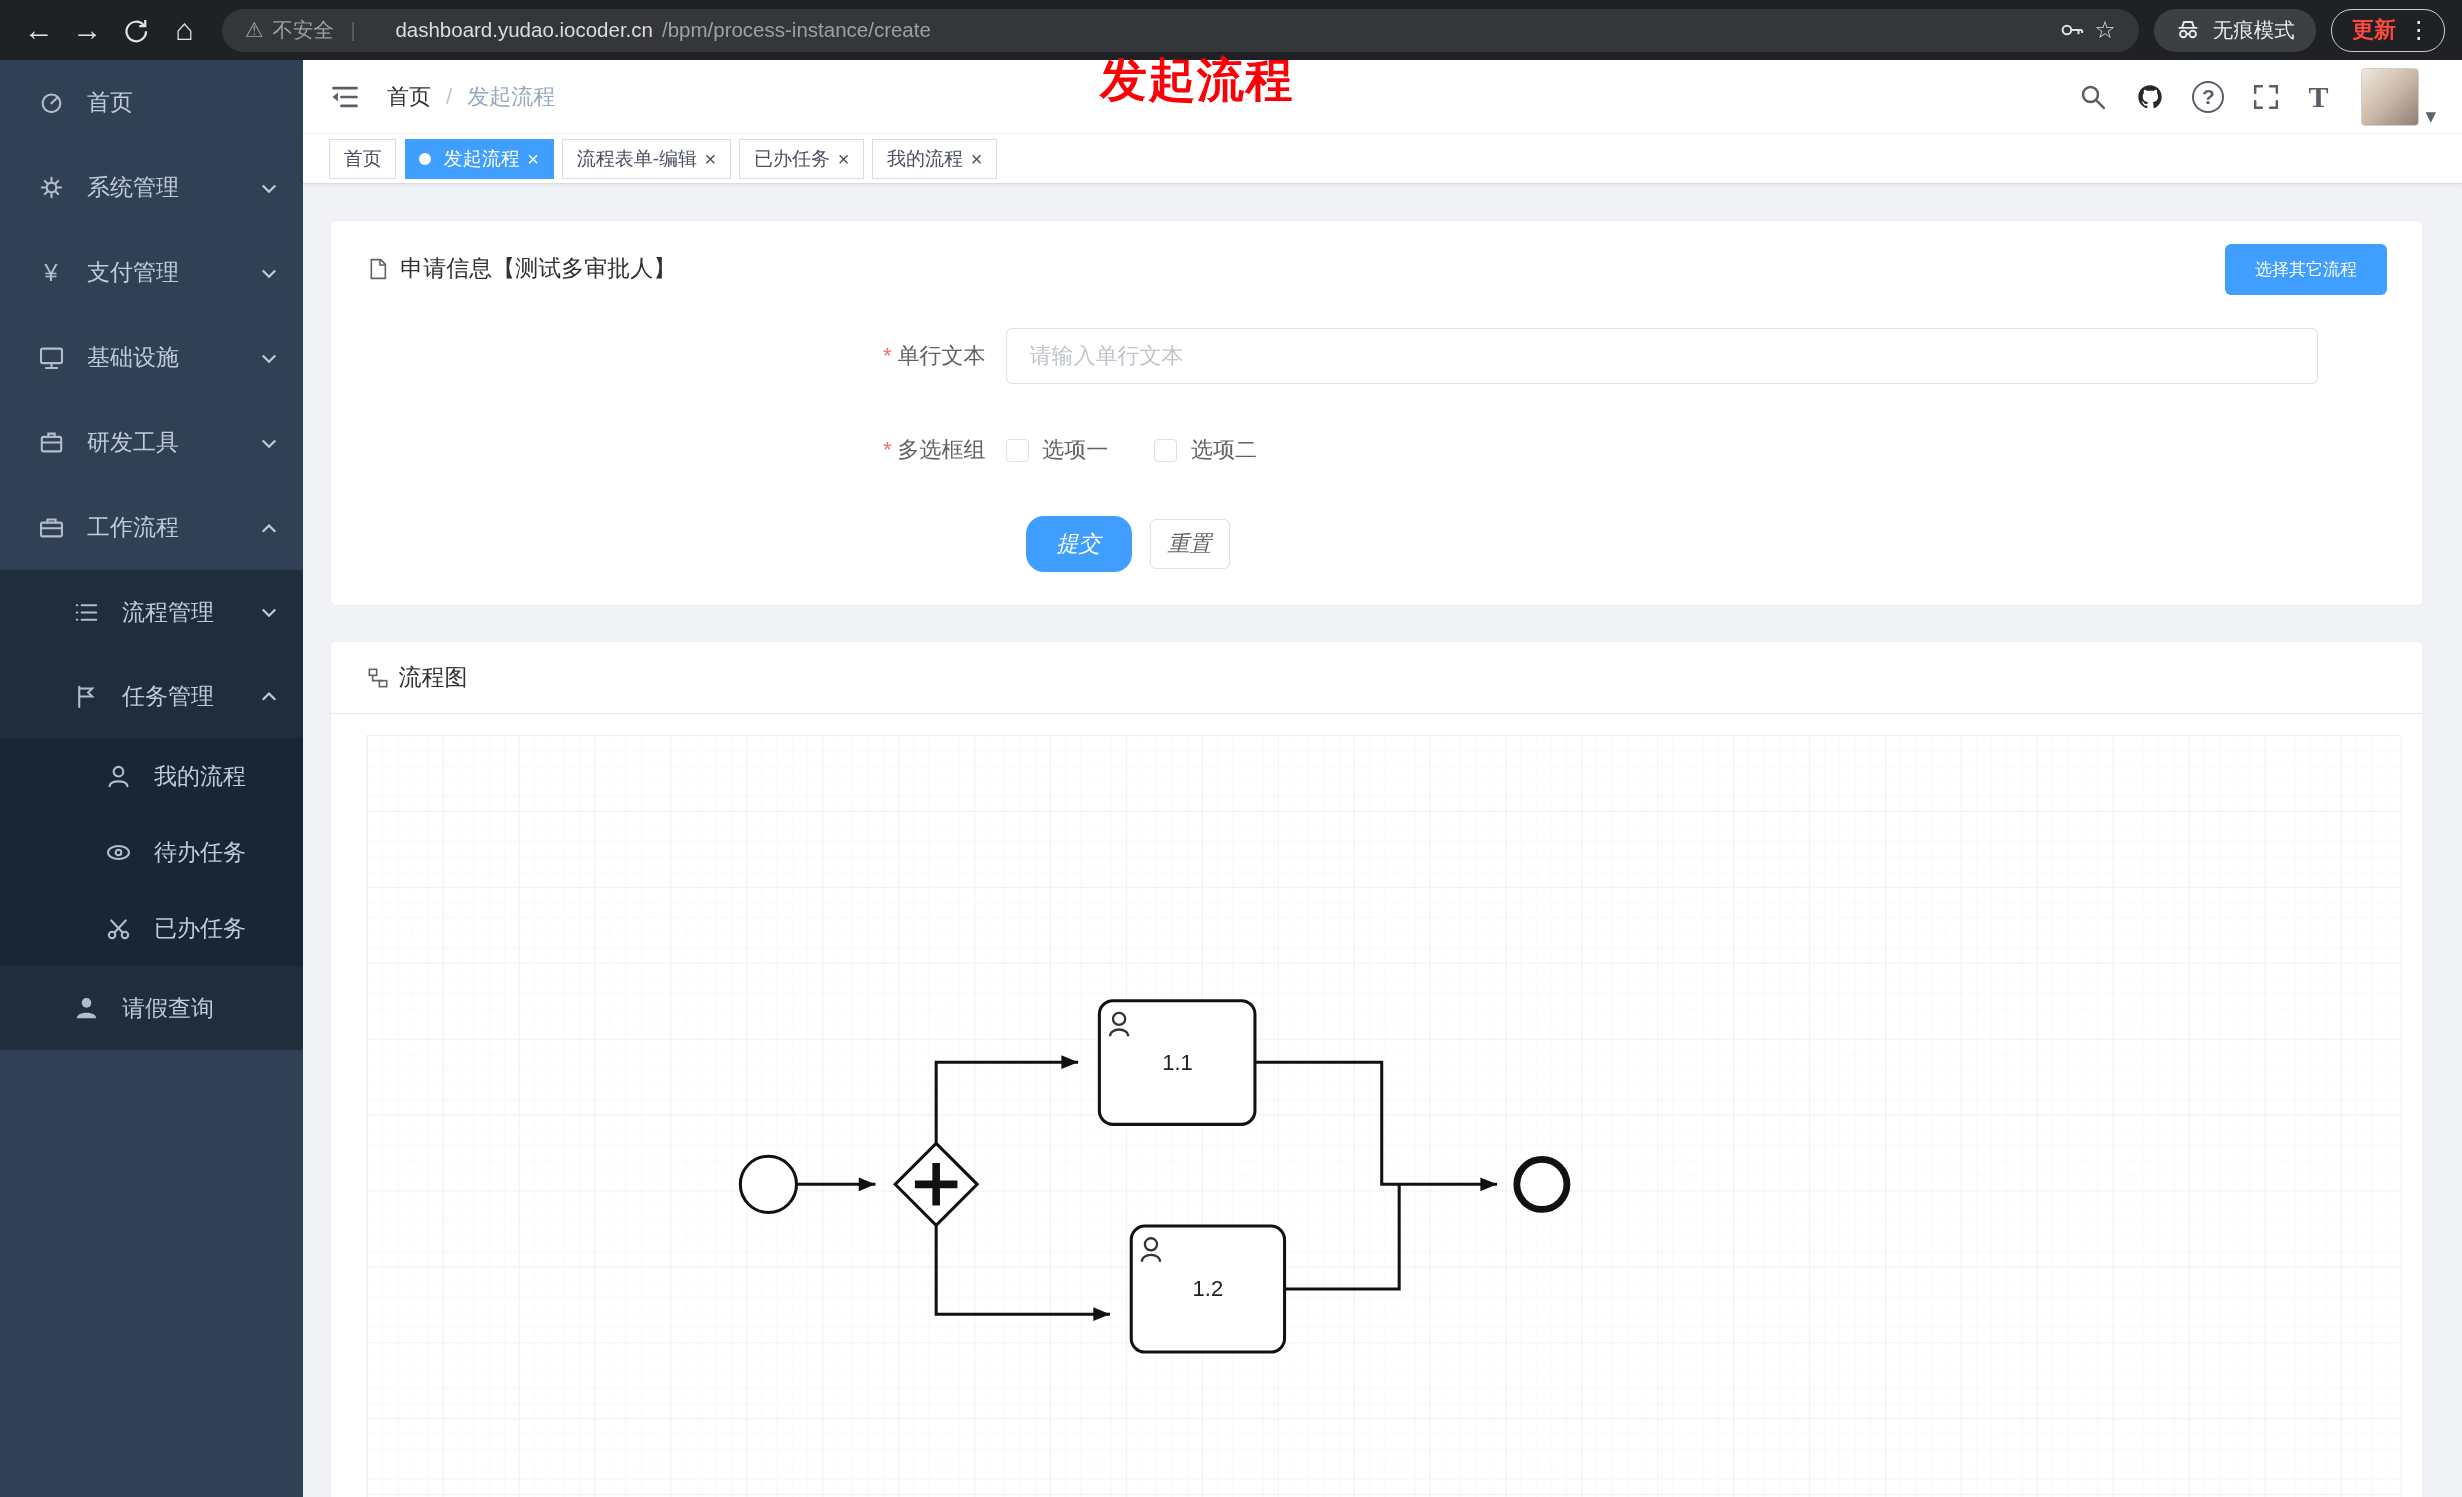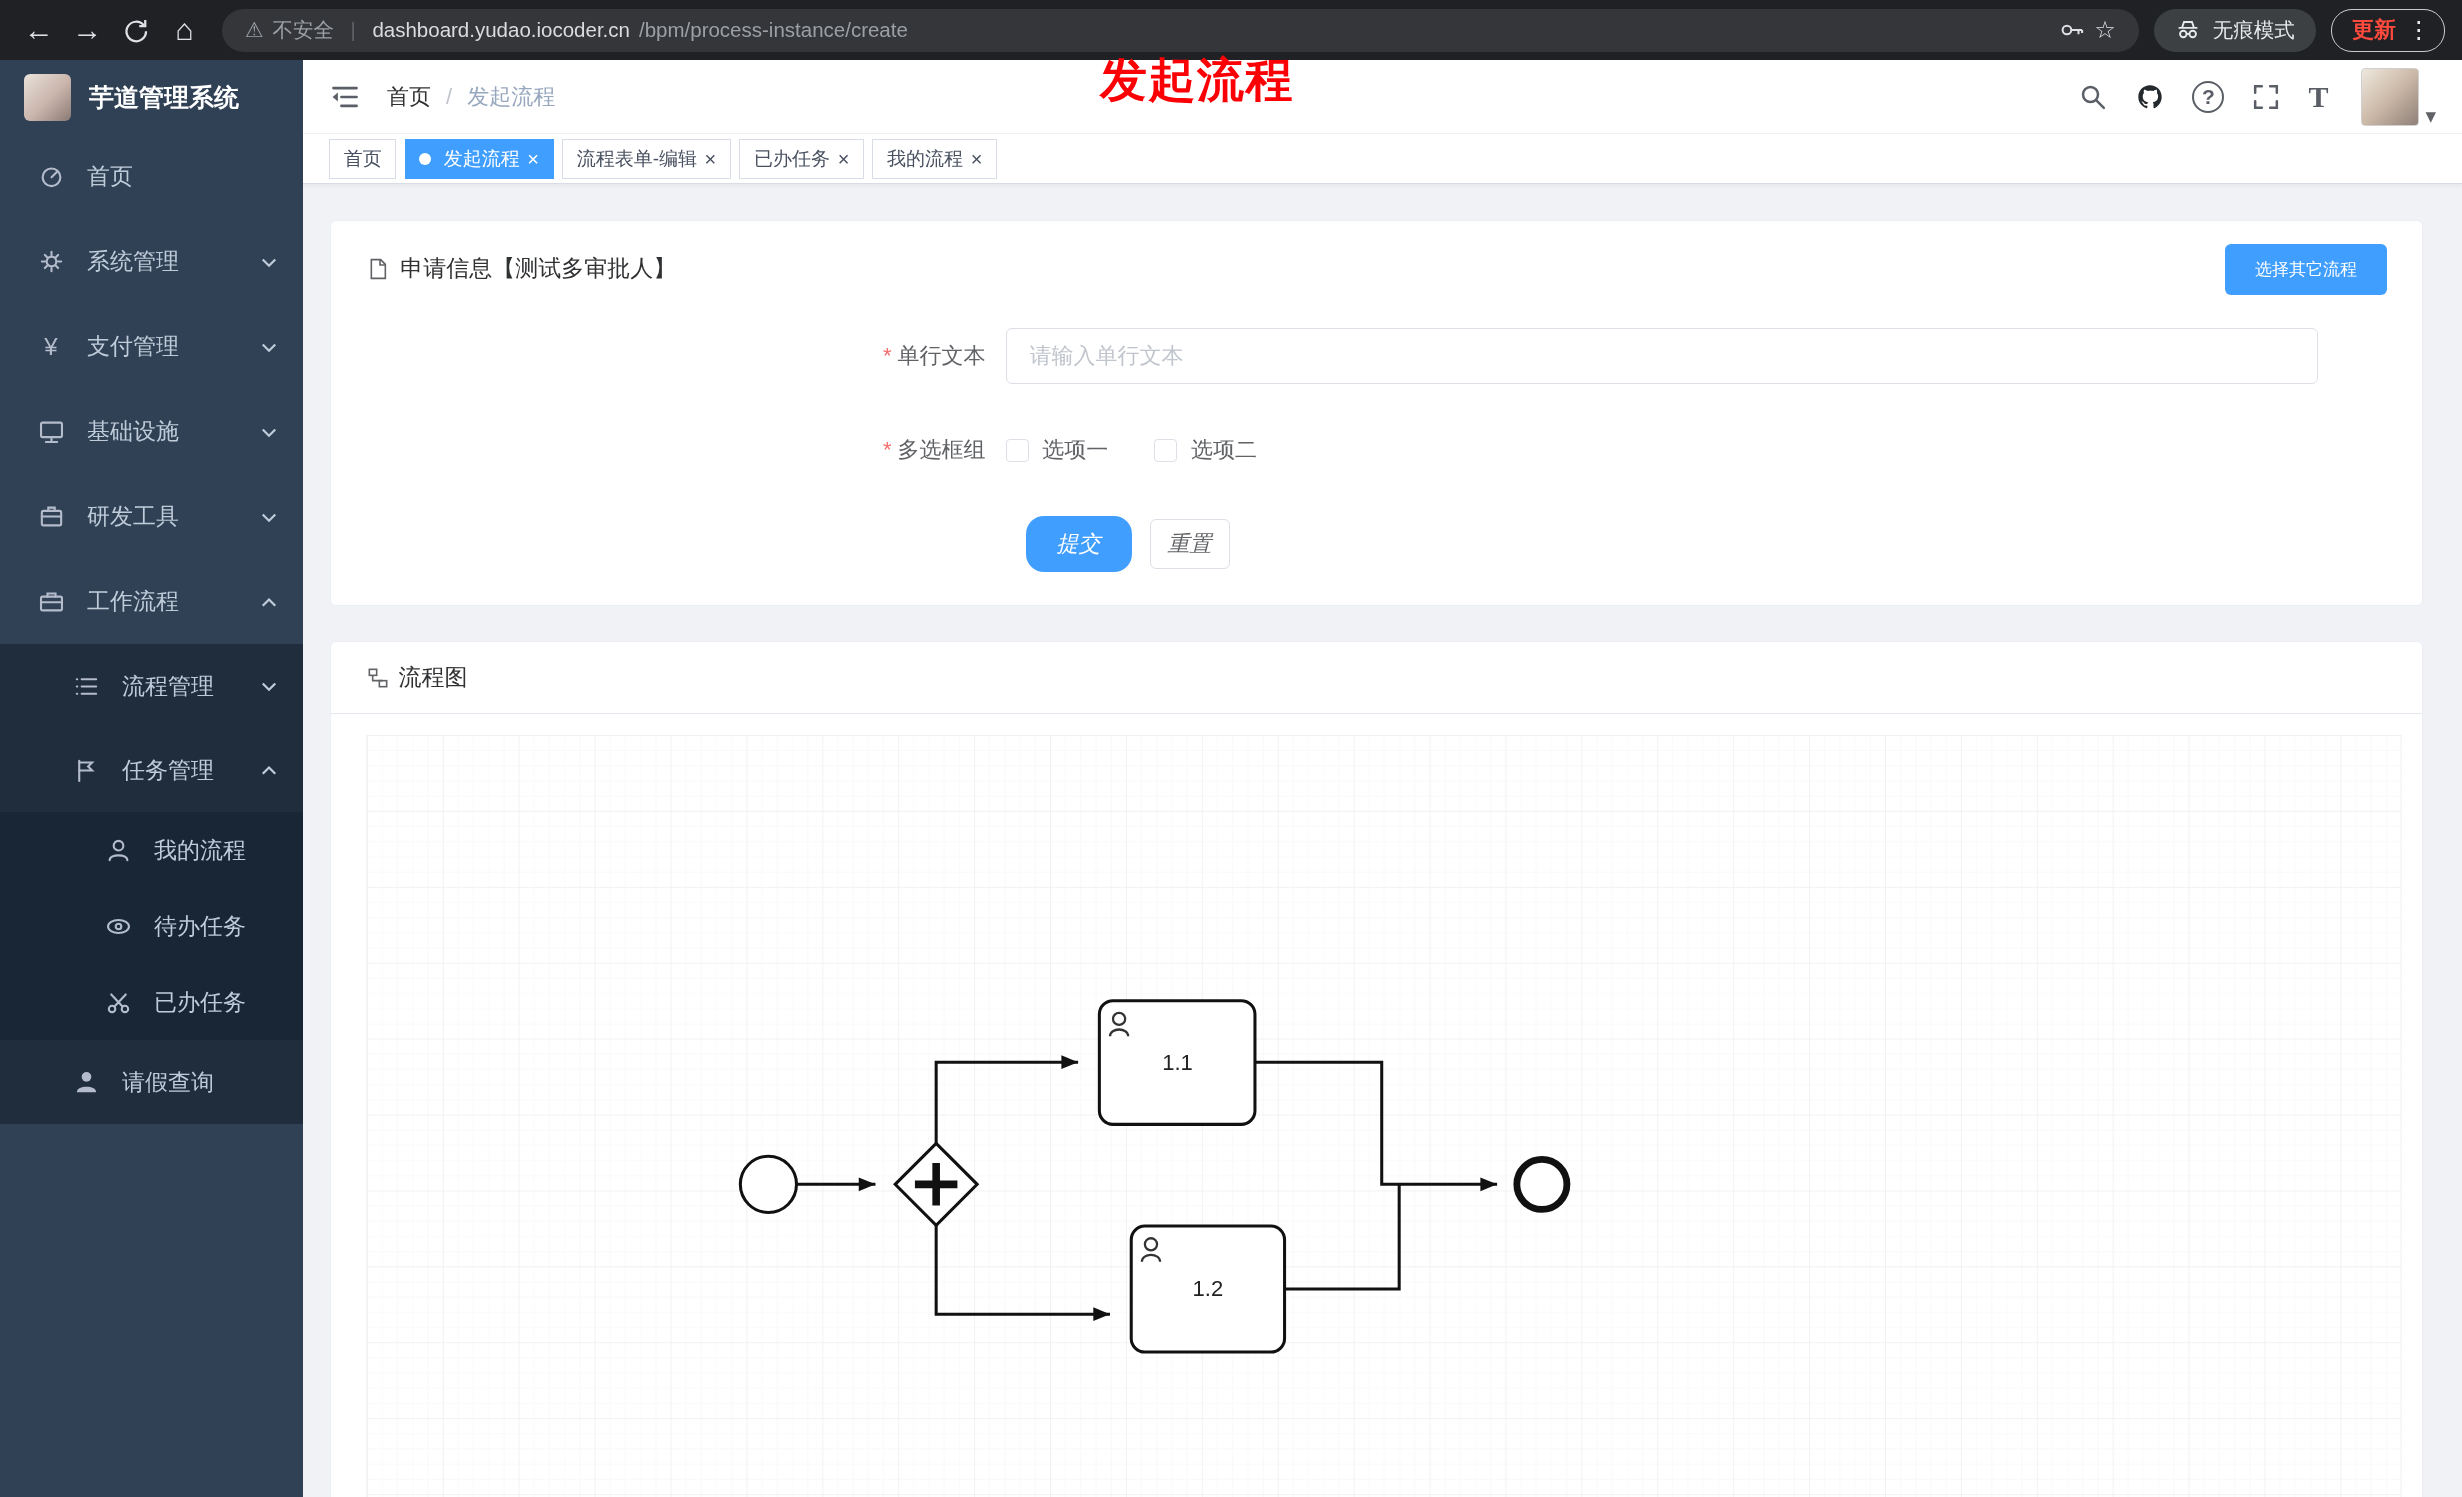--- a/index.html
+++ b/index.html
@@ -9,21 +9,21 @@
 
   
   .browser-bar { height:60px; background:#202124; display:flex; align-items:center;
     padding:0 16.7px; gap:4.6px; }
   .nav-btn { width:44px; height:44px; display:flex; align-items:center; justify-content:center;
     color:#dee1e6; font-size:30px; border-radius:50%; flex-shrink:0; cursor:pointer; }
   .address-bar { flex:1; height:43px; background:#35363a; border-radius:22px; display:flex;
     align-items:center; padding:0 23px; margin:0 10.6px; color:#9aa0a6; font-size:20.5px; gap:9px; }
   .warn-glyph { font-size:21px; color:#9aa0a6; }
   .sep { color:#5f6368; margin:0 7.6px; font-size:20px; }
-  .url-domain { color:#dadce0; }
+  .url-domain { color:#dadce0;margin-left:23px; }
   .url-path { color:#9aa0a6; }
   .addr-spacer { flex:1; }
   .addr-icon { color:#dee1e6; display:flex; align-items:center; font-size:24px; cursor:pointer; }
   .incognito-chip { height:43px; border-radius:22px; background:#3c4043; color:#e8eaed;
     display:flex; align-items:center; gap:12px; padding:0 21px; font-size:20.5px; flex-shrink:0; }
   .update-chip { height:43px; border-radius:21px; border:1.5px solid rgba(232,234,237,.85);
     color:#ff4a3d; display:flex; align-items:center; gap:10.6px; padding:0 13.7px 0 20px;
     font-size:22px; font-weight:700; margin-left:10.6px; flex-shrink:0; cursor:pointer;justify-content:space-between; }
   .update-chip .dots { color:#e8eaed; font-size:24px; font-weight:400; }
 
@@ -161,24 +161,20 @@
 
   <div class="update-chip">
     <span>更新</span>
     <span class="dots">⋮</span>
   </div>
 </div>
 
 <div class="app">
 
   <div class="sidebar">
-    <div class="logo-row">
-      <div class="logo-img"></div>
-      <div class="logo-title">芋道管理系统</div>
-    </div>
 
     <div class="menu-item">
       <span class="mi-icon">
         <svg viewBox="0 0 36 36" fill="none" stroke="currentColor" stroke-width="2.6" stroke-linecap="round">
           <circle cx="18" cy="19" r="11"></circle>
             <path d="M18 19l7-7"></path>
         </svg>
         </span>
       <span class="label">首页</span>
     </div>

